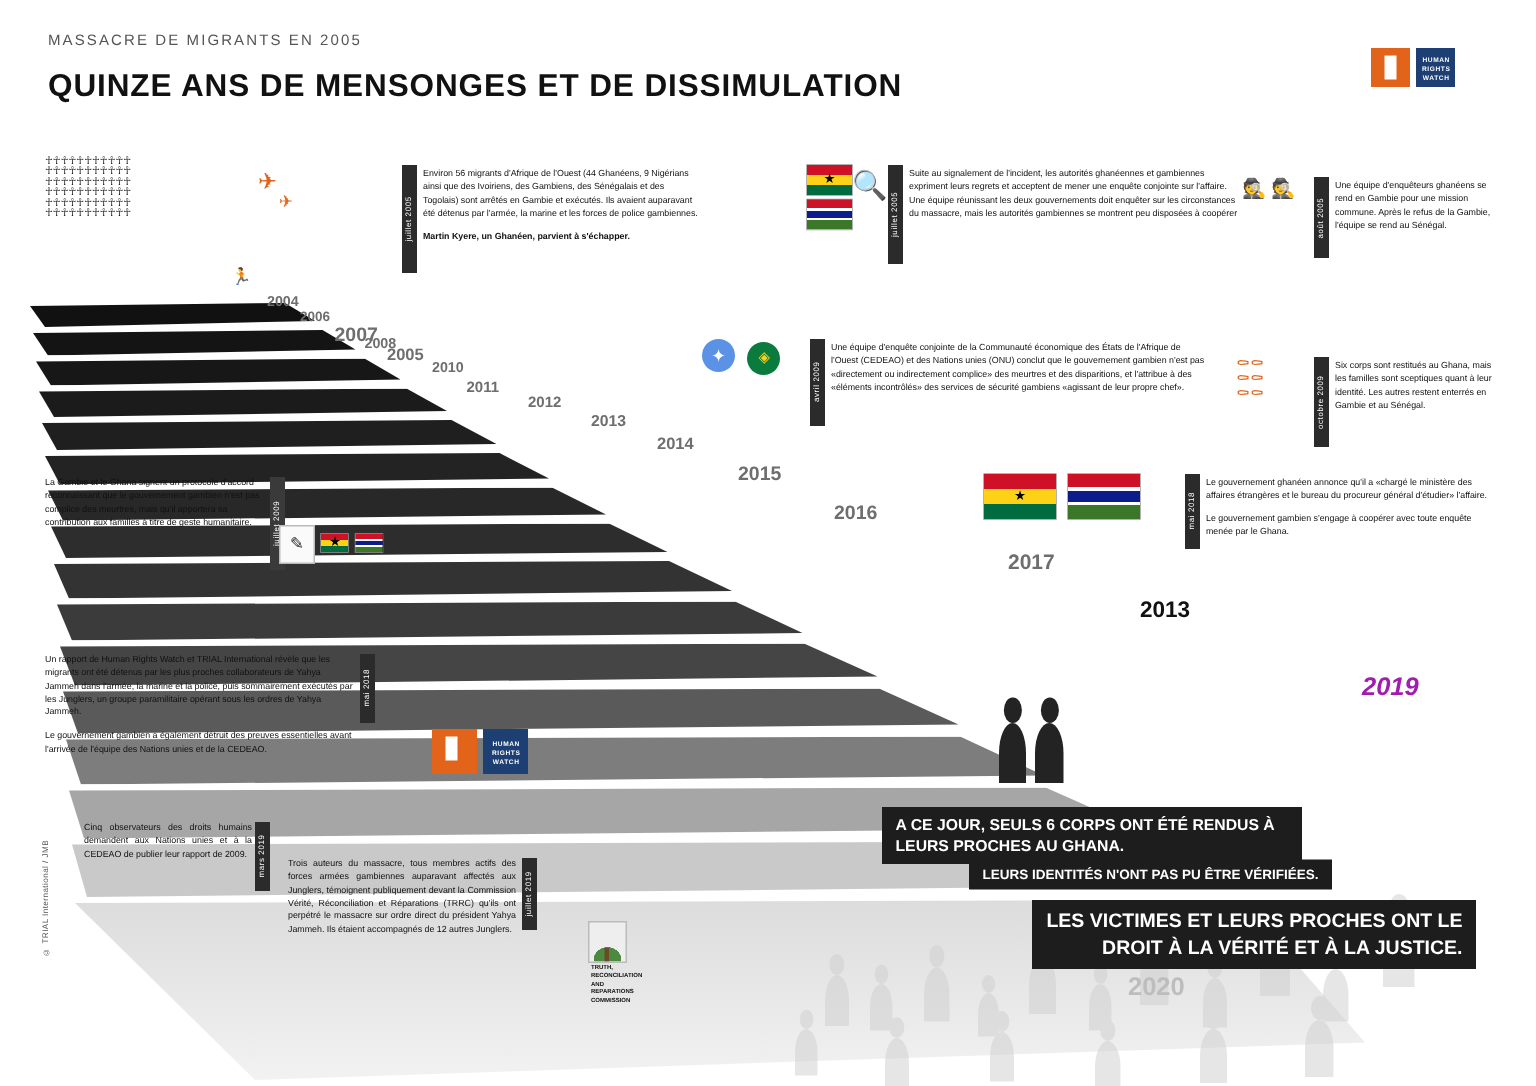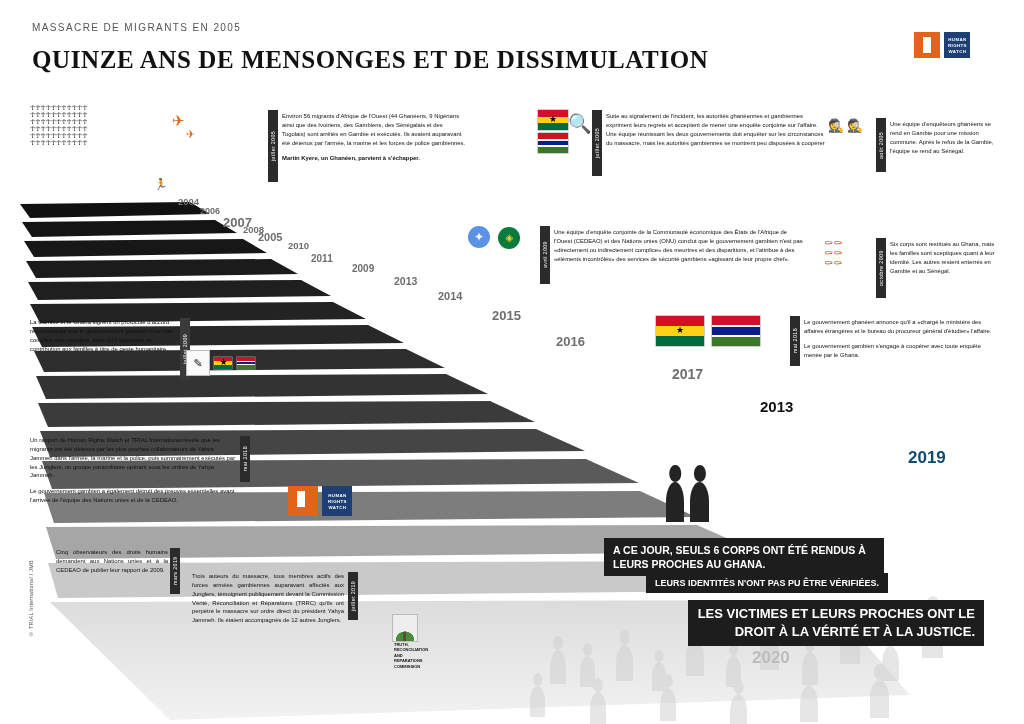--- a/index.html
+++ b/index.html
@@ -2,21 +2,21 @@
 <html lang="fr"><head>
 <meta charset="utf-8">
 <style>
   html,body{margin:0;padding:0;background:#ffffff;}
   body{width:1024px;height:724px;position:relative;overflow:hidden;
        font-family:"Liberation Sans",sans-serif;color:#1a1a1a;}
   .abs{position:absolute;}
 
   
   #hdr-sub{left:32px;top:22px;font-size:10px;letter-spacing:1.4px;color:#555;}
-  #hdr-title{left:32px;top:46px;font-size:25px;font-weight:bold;letter-spacing:.6px;color:#111;font-family:Liberation Serif, serif;}
+  #hdr-title{left:32px;top:46px;font-size:21px;font-weight:bold;letter-spacing:.6px;color:#111;}
 
   .logo-box{width:26px;height:26px;display:inline-block;vertical-align:middle;}
   .logo-trial{background:#e2631a;position:relative;}
   .logo-trial:after{content:"";position:absolute;left:9px;top:5px;width:8px;height:16px;background:#fff;}
   .logo-trial:before{content:"";position:absolute;left:11px;top:7px;width:4px;height:12px;background:#e2631a;}
   .logo-hrw{background:#1d3f73;color:#fff;font-size:4.4px;line-height:1.35;
             letter-spacing:.4px;font-weight:bold;text-align:center;padding-top:5px;box-sizing:border-box;}
 
   
   #road{left:0;top:180px;width:1024px;height:530px;}
@@ -174,28 +174,28 @@
 <div class="plane" style="left:186px;top:128px;font-size:11px;">✈</div>
 <div class="runner" style="left:154px;top:178px;">🏃</div>
 
 <div class="yr" style="left:178px;top:196px;font-size:9.5px;">2004</div>
 <div class="yr" style="left:200px;top:206px;font-size:9px;">2006</div>
 <div class="yr" style="left:223px;top:215px;font-size:13px;">2007</div>
 <div class="yr" style="left:243px;top:224px;font-size:9.5px;">2008</div>
 <div class="yr" style="left:258px;top:231px;font-size:11px;">2005</div>
 <div class="yr" style="left:288px;top:240px;font-size:9.5px;text-align:center;">2010</div>
 <div class="yr" style="left:311px;top:253px;font-size:10px;">2011</div>
-<div class="yr" style="left:352px;top:263px;font-size:10px;">2009</div>
+<div class="yr" style="left:352px;top:263px;font-size:10px;">2012</div>
 <div class="yr" style="left:394px;top:275px;font-size:10.5px;">2013</div>
 <div class="yr" style="left:438px;top:290px;font-size:11px;">2014</div>
 <div class="yr" style="left:492px;top:308px;font-size:13px;">2015</div>
 <div class="yr" style="left:556px;top:334px;font-size:13px;">2016</div>
 <div class="yr" style="left:672px;top:366px;font-size:14px;">2017</div>
 <div class="yr" style="left:760px;top:398px;font-size:15px;color:#111;">2013</div>
-<div class="yr" style="left:908px;top:448px;font-size:17px;color:#0c4a6e;">2019</div>
+<div class="yr" style="left:908px;top:448px;font-size:17px;color:#a21caf;font-style:italic;">2019</div>
 <div class="yr" style="left:752px;top:648px;font-size:17px;color:#bdbdbd;">2020</div>
 
 <div class="chip" style="left:268px;top:110px;height:66px;">juillet 2005</div>
 <div class="blk" style="left:282px;top:112px;width:185px;">
   <div>Environ 56 migrants d'Afrique de l'Ouest (44 Ghanéens, 9 Nigérians ainsi que des Ivoiriens, des Gambiens, des Sénégalais et des Togolais) sont arrêtés en Gambie et exécutés. Ils avaient auparavant été détenus par l'armée, la marine et les forces de police gambiennes.</div>
   <div style="margin-top:7px;font-weight:bold;">Martin Kyere, un Ghanéen, parvient à s'échapper.</div>
 </div>
 
 <div class="abs" style="left:538px;top:110px;">
   <span class="flag flag-gh"></span><br>
@@ -253,17 +253,17 @@
 <div class="blk" style="left:56px;top:548px;width:112px;text-align:justify;">Cinq observateurs des droits humains demandent aux Nations unies et à la CEDEAO de publier leur rapport de 2009.</div>
 <div class="chip" style="left:170px;top:548px;height:40px;">mars 2019</div>
 
 <div class="blk" style="left:192px;top:572px;width:152px;text-align:justify;">Trois auteurs du massacre, tous membres actifs des forces armées gambiennes auparavant affectés aux Junglers, témoignent publiquement devant la Commission Vérité, Réconciliation et Réparations (TRRC) qu'ils ont perpétré le massacre sur ordre direct du président Yahya Jammeh. Ils étaient accompagnés de 12 autres Junglers.</div>
 <div class="chip" style="left:348px;top:572px;height:42px;">juillet 2019</div>
 <div class="trrc" style="left:392px;top:614px;">
   <span class="trrc-img" style="display:inline-block;vertical-align:top;"></span>
   <span class="trrc-txt" style="display:inline-block;width:26px;vertical-align:top;margin-left:2px;">TRUTH, RECONCILIATION AND REPARATIONS COMMISSION</span>
 </div>
 
-<div class="ovl s1" style="left:604px;top:538px;width:262px;">A CE JOUR, SEULS 6 CORPS ONT ÉTÉ RENDUS À LEURS PROCHES AU GHANA.</div>
+<div class="ovl s1" style="left:588px;top:538px;width:262px;">A CE JOUR, SEULS 6 CORPS ONT ÉTÉ RENDUS À LEURS PROCHES AU GHANA.</div>
 <div class="ovl s2" style="left:646px;top:573px;">LEURS IDENTITÉS N'ONT PAS PU ÊTRE VÉRIFIÉES.</div>
 <div class="ovl s3" style="left:688px;top:600px;width:278px;">LES VICTIMES ET LEURS PROCHES ONT LE DROIT À LA VÉRITÉ ET À LA JUSTICE.</div>
 
 <div id="copyright">© TRIAL International / JMB</div>
 
 </body></html>

